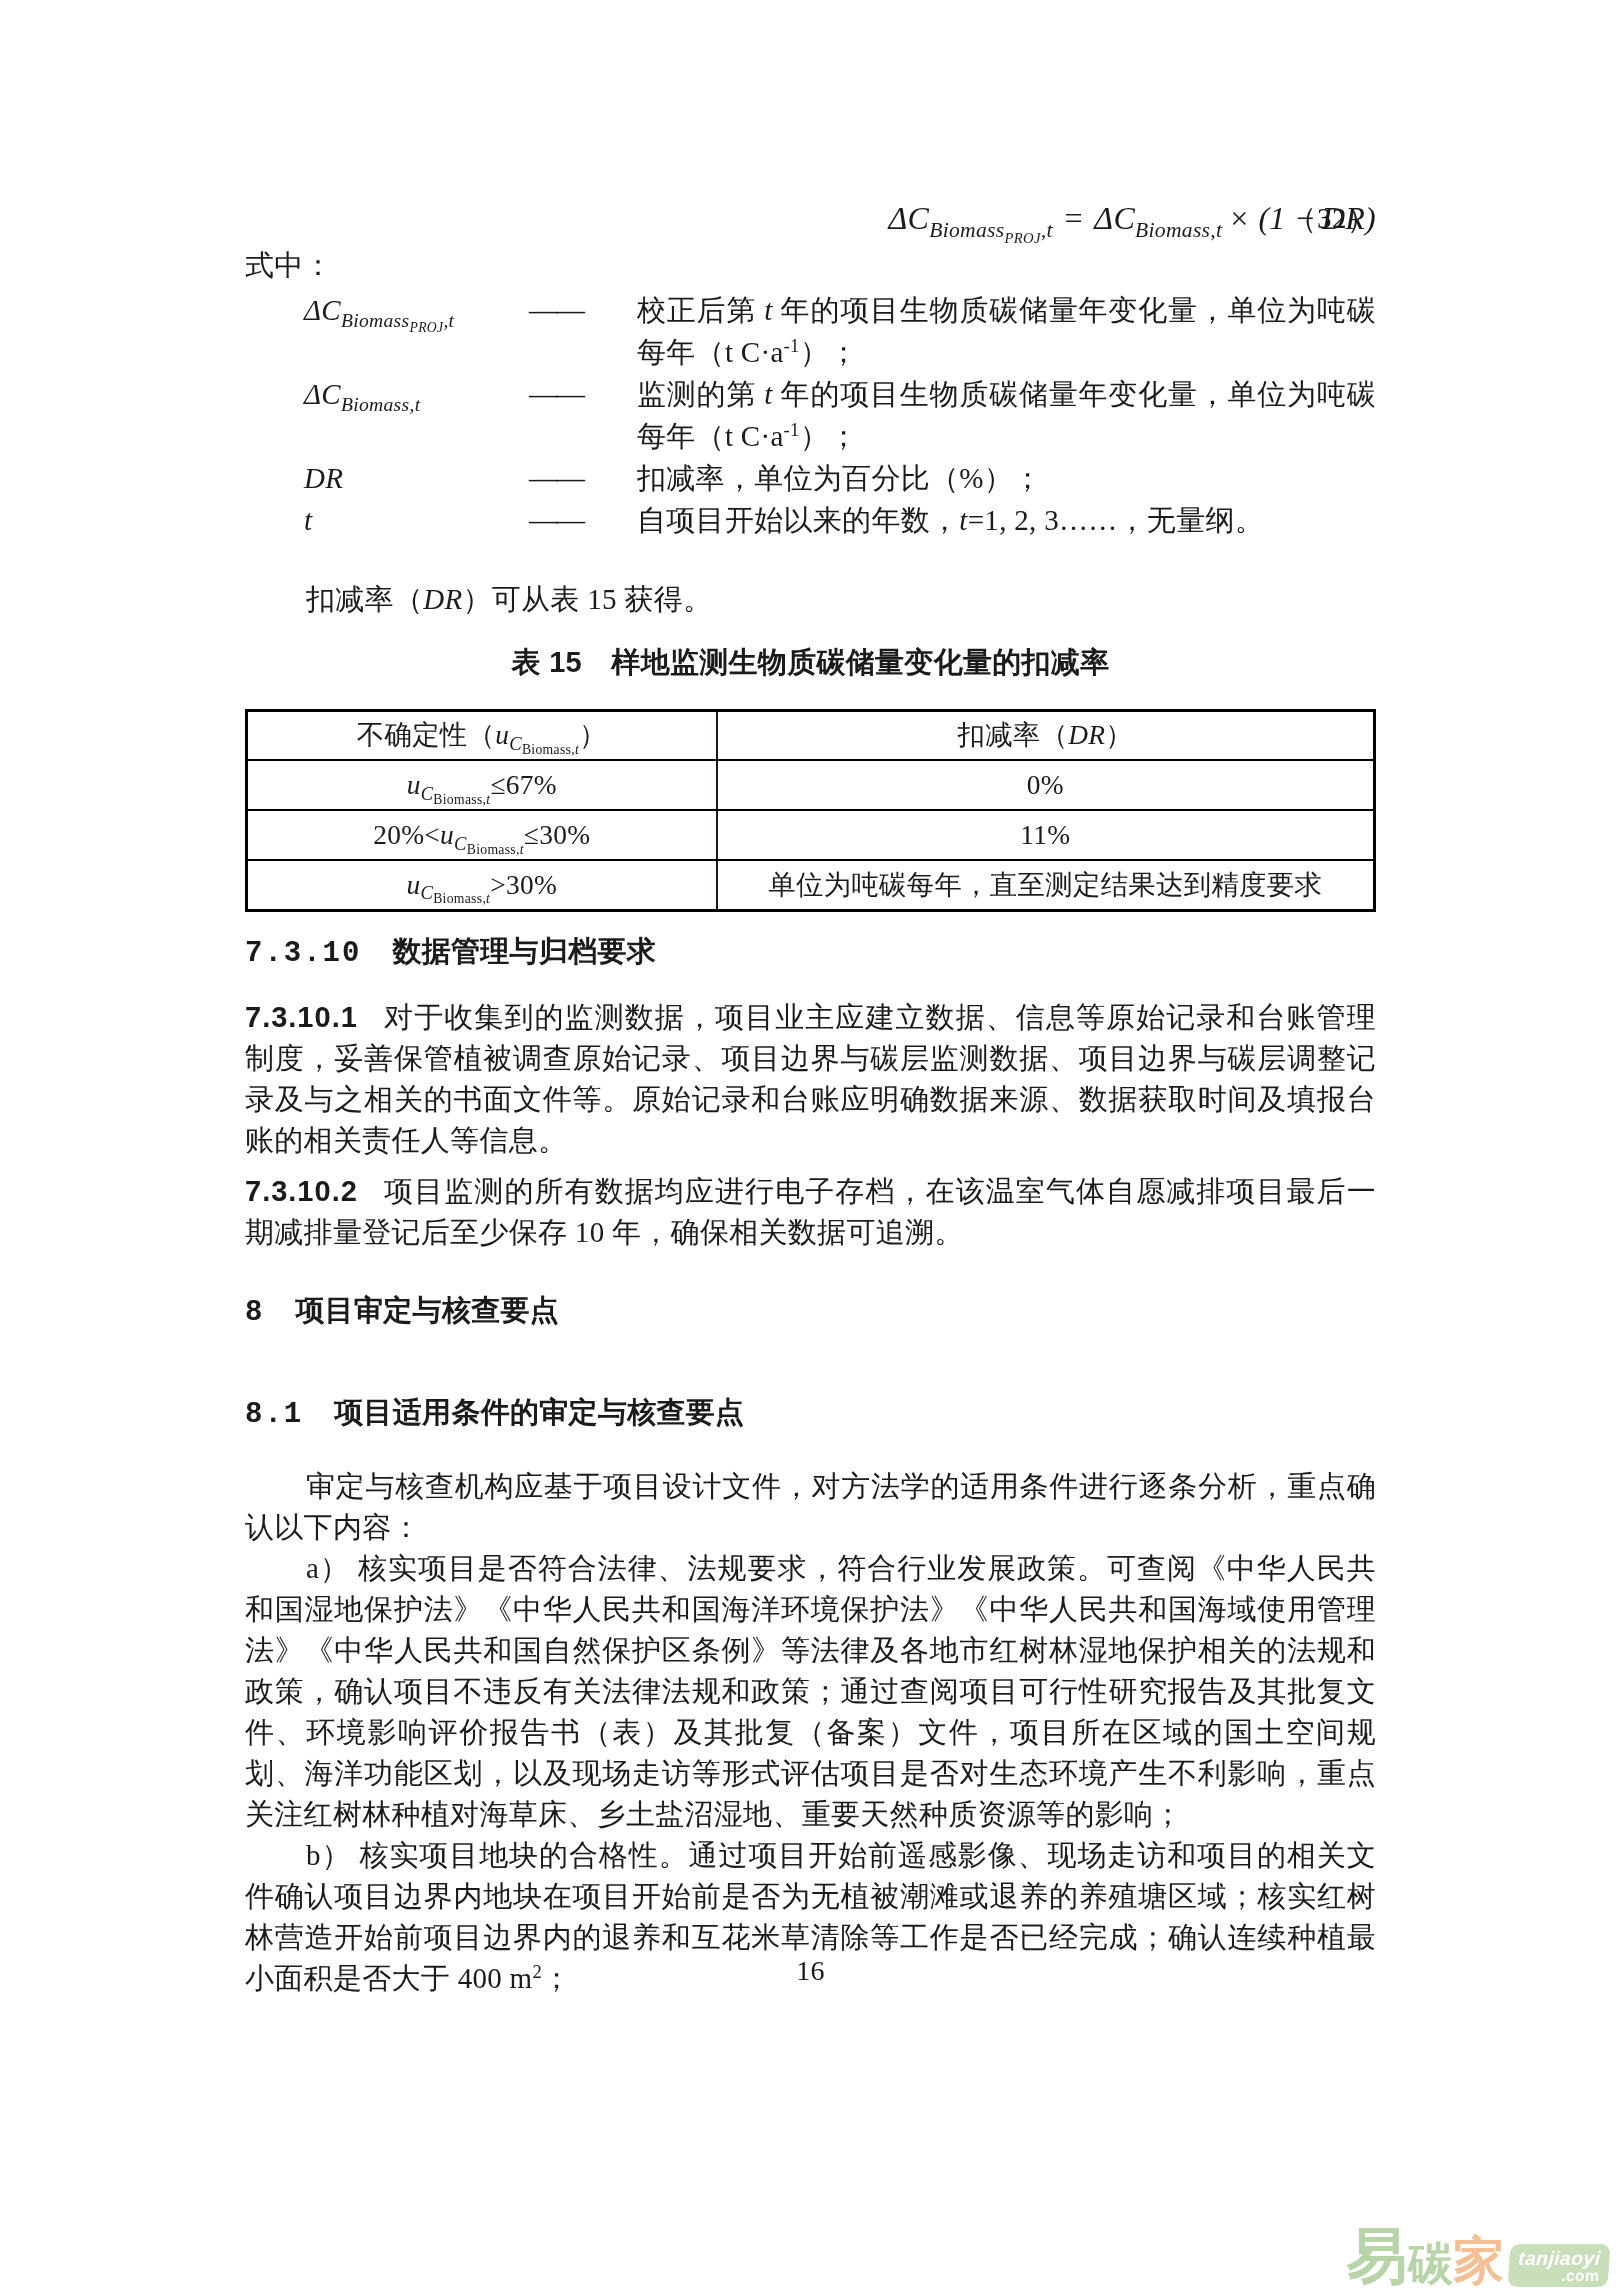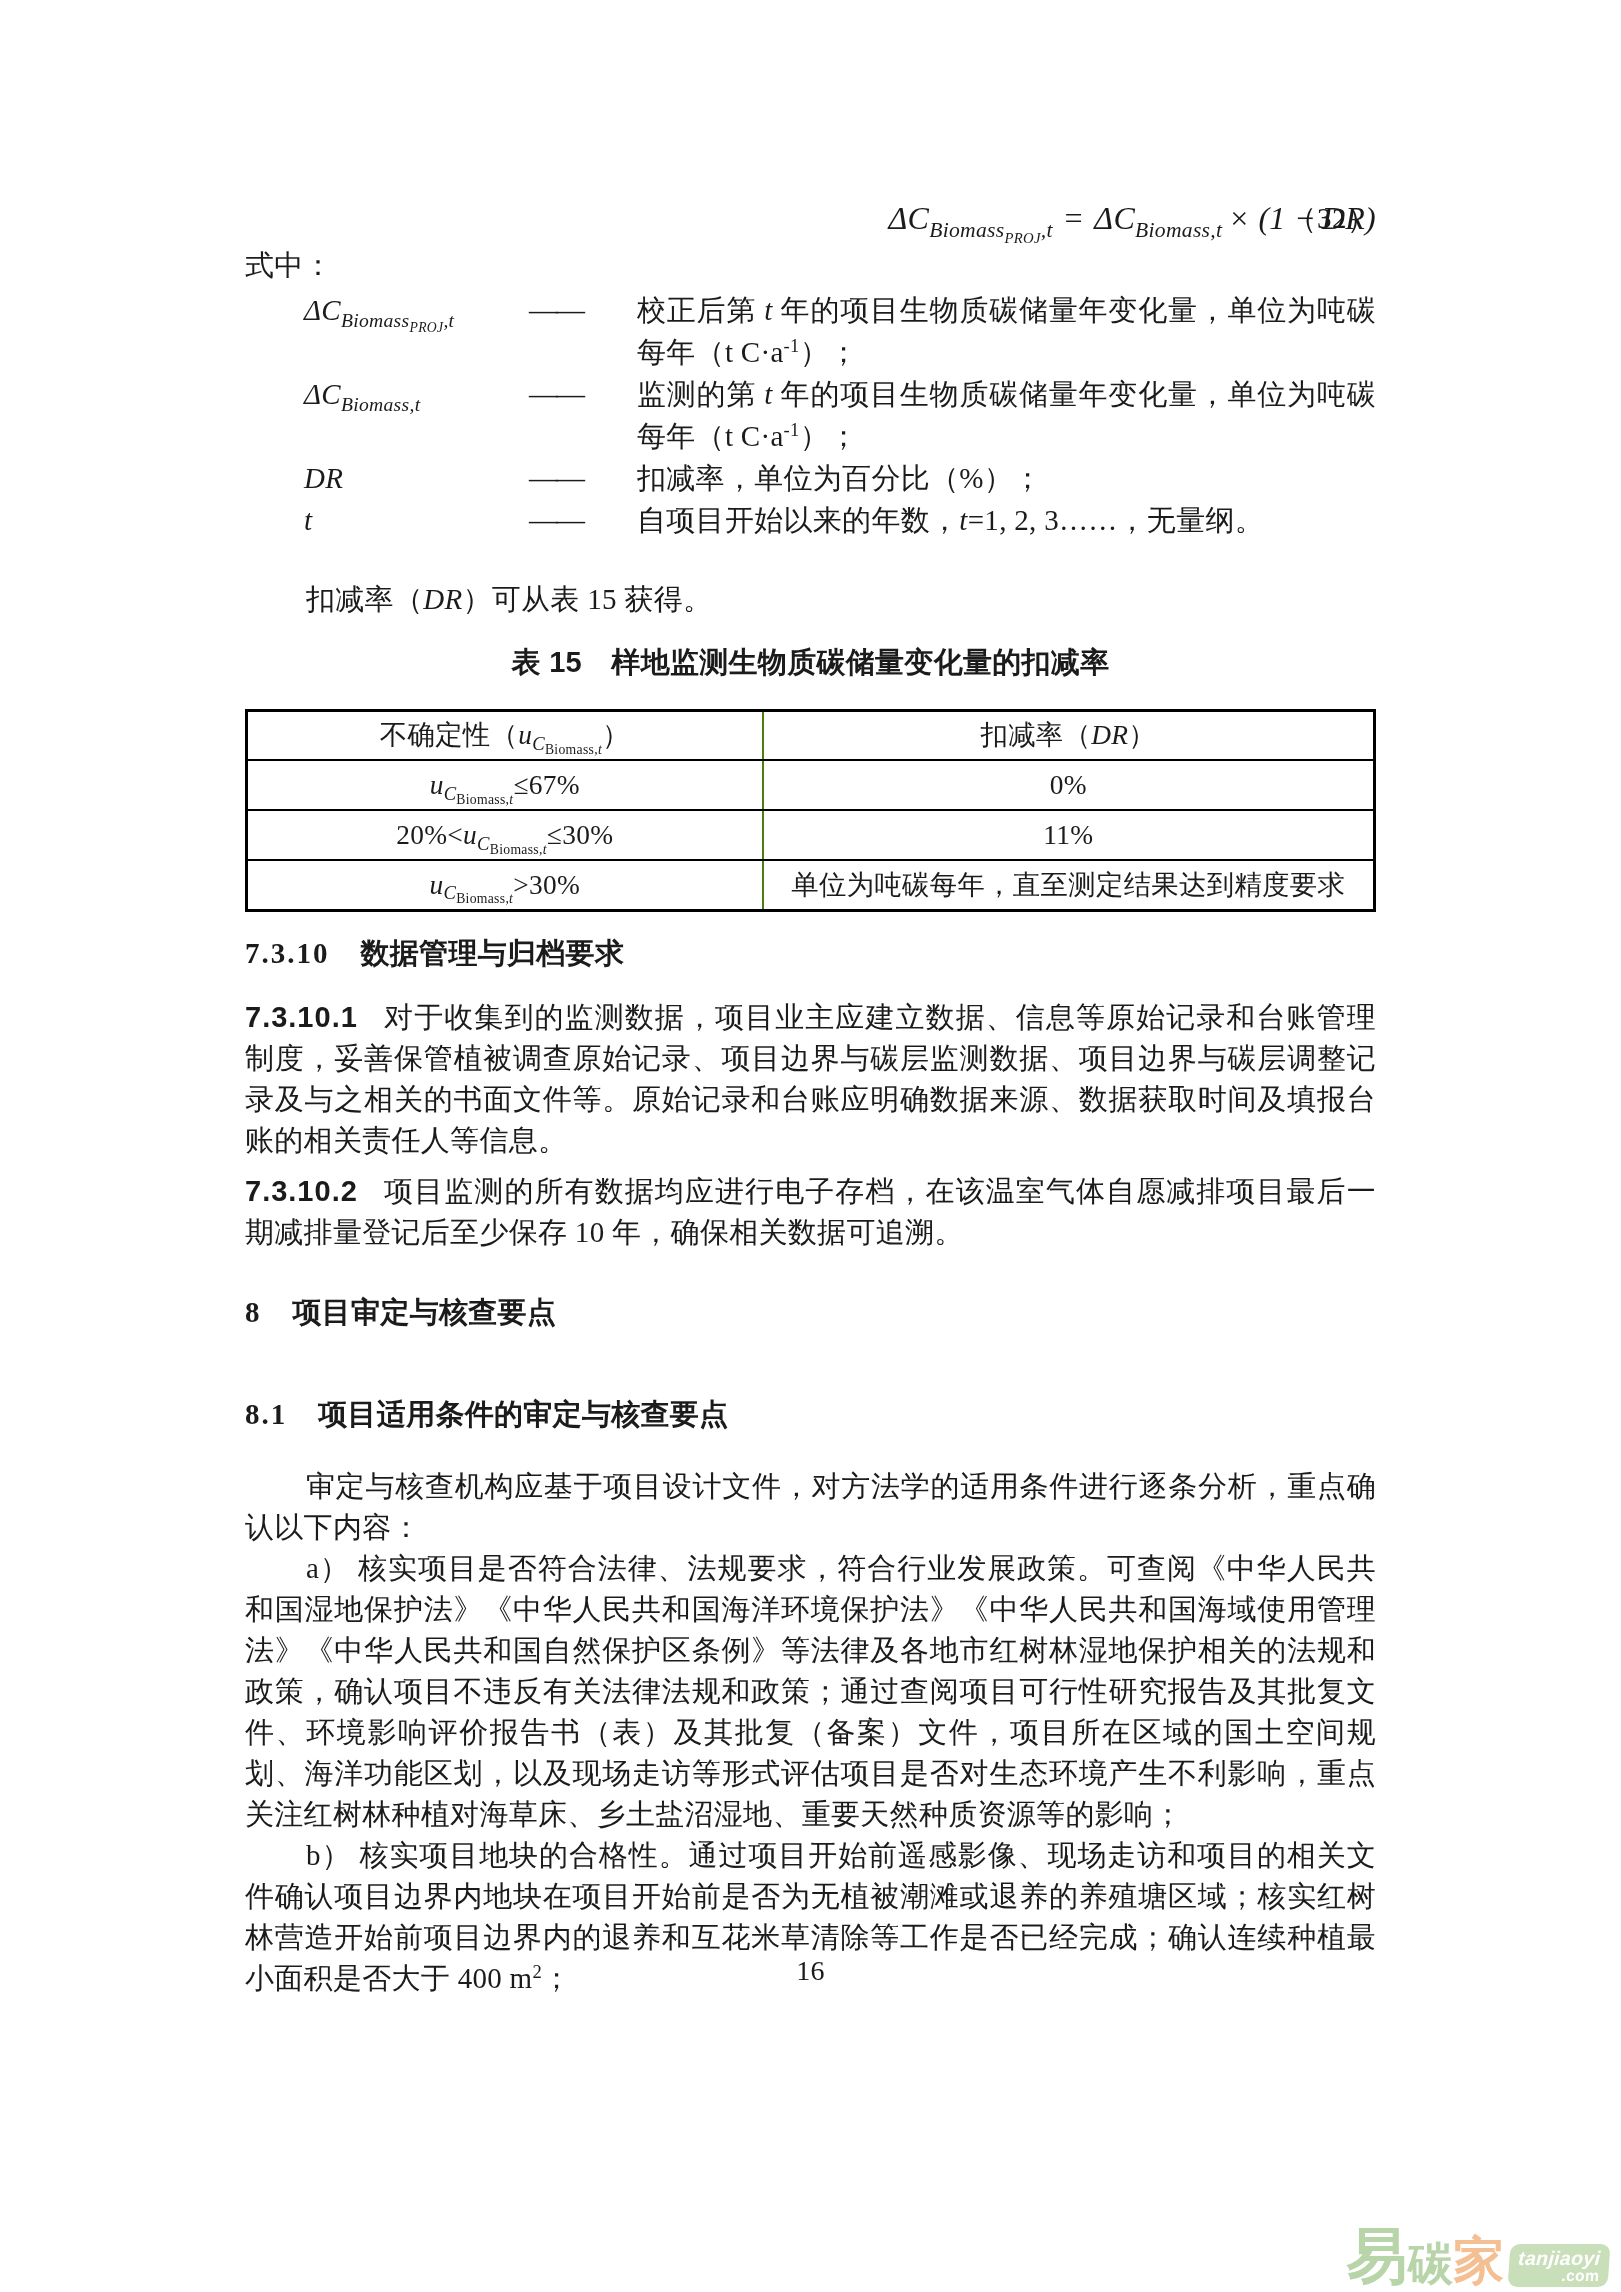--- a/index.html
+++ b/index.html
@@ -39,21 +39,21 @@
   .dsb { font-size:19.6px; vertical-align:-6.9px; line-height:0; }
   .dsbb { font-size:13.7px; vertical-align:-4.9px; line-height:0; }
   .def-dash { letter-spacing:-2px; text-align:left; }
   .def-text { text-align:justify; }
   .sup { font-size:18.6px; vertical-align:9.8px; line-height:0; }
   
   .body-p { text-align:justify; }
   .indent { text-indent:61px; }
   .dr-para { margin-top:38px; }
   .clause-h {
-    font-family:Liberation Serif, serif;
+    font-family:Liberation Mono, monospace;
     font-weight:bold; font-size:29px; line-height:41px;
   }
   .h-num { margin-right:31px; letter-spacing:2px; }
   .p-num { font-family:"Liberation Sans","DejaVu Sans",sans-serif; font-weight:bold; margin-right:25.5px; letter-spacing:1px; }
   .h7310 { margin-top:21.6px; }
   .p73101 { margin-top:22.5px; }
   .p73102 { margin-top:9.8px; }
   .h8 { margin-top:39px; }
   .h81 { margin-top:61px; }
   .intro-p { margin-top:31px; }
@@ -63,21 +63,21 @@
     font-family:"Liberation Sans","DejaVu Sans",sans-serif;
     font-weight:bold; font-size:29px; line-height:41px;
   }
   table.dr-table { margin-top:25.5px; width:100%; border-collapse:collapse; table-layout:fixed; border:3.9px solid #000; }
   .dr-table td {
     border-bottom:2.9px solid #000;
     height:50px; text-align:center; vertical-align:middle;
     font-size:27.4px; padding:0 7.8px;
   }
   .dr-table tr:last-child td { border-bottom:none; }
-  .dr-table td.c1 { width:516px; border-right:2px solid #4d7c0f; }
+  .dr-table td.c1 { width:470px; border-right:2px solid #0f172a; }
   .tsb { font-size:18.6px; vertical-align:-5.9px; line-height:0; }
   .tsbb { font-size:13.7px; vertical-align:-3.9px; line-height:0; }
   
   .page-no { position:absolute; left:0; right:0; top:1950px; text-align:center; font-size:28px; }
   .watermark { position:absolute; right:11.8px; bottom:5.9px; display:flex; align-items:flex-end; line-height:1; }
   .wm-yi { color:var(--wm-green); font-size:61px; font-weight:bold; }
   .wm-tan { color:var(--wm-green); font-size:45px; font-weight:bold; }
   .wm-jia { color:var(--wm-orange); font-size:51px; font-weight:bold; }
   .wm-badge {
     background:var(--wm-badge); color:#fff;

